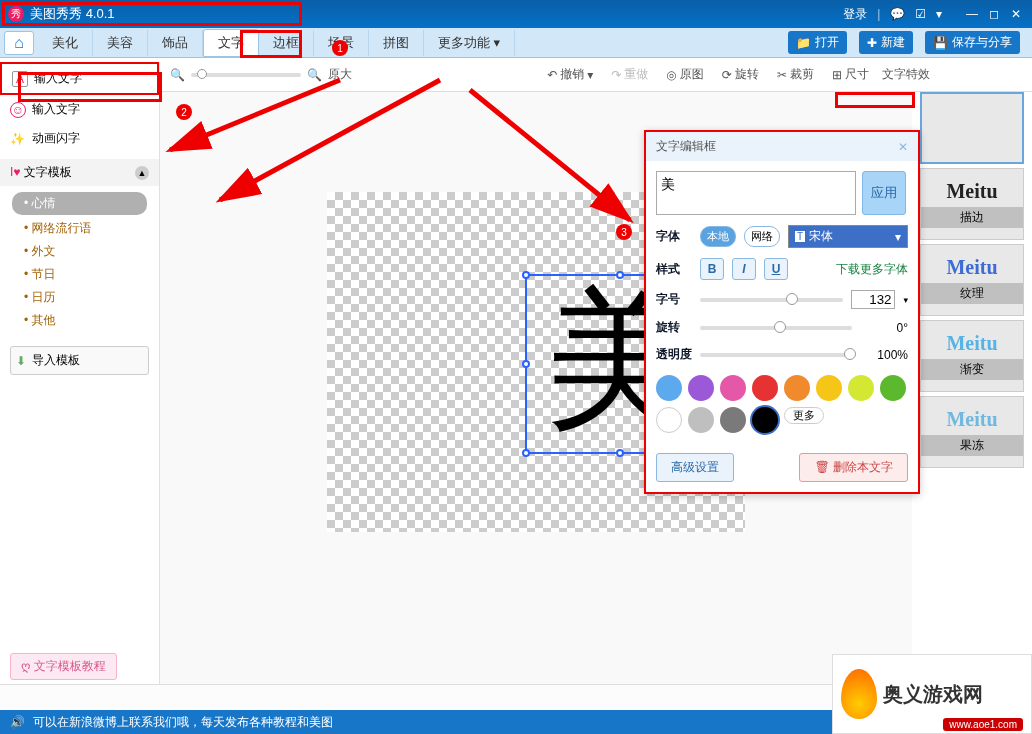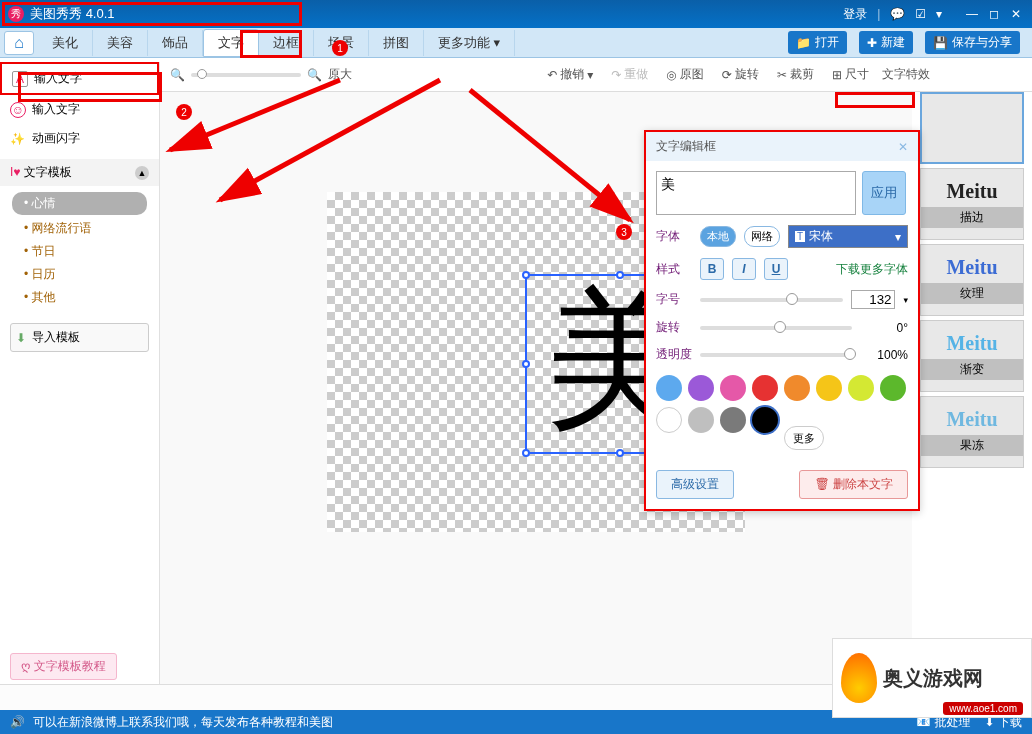--- a/index.html
+++ b/index.html
@@ -58,50 +58,50 @@
 .eff-label { background: #c0c0c0; padding: 2px 0; width: 100%; text-align: center; font-size: 12px; font-family: Liberation Mono, monospace; }
 .m1 { color: #222; } .m2 { color: #3c6cd4; } .m3 { color: #55b3e6; } .m4 { color: #6fb8e0; }
 
 
 .popup { position: absolute; left: 644px; top: 130px; width: 276px; background: #fff; border: 2px solid #e00; font-size: 12px; box-shadow: 0 2px 8px rgba(0,0,0,0.2); }
 .popup-title { background: #eaf3fb; padding: 6px 10px; display: flex; justify-content: space-between; align-items: center; color: #555; }
 .popup-body { padding: 10px; }
 .text-input { width: 200px; height: 44px; border: 1px solid #aaa; padding: 4px; font-size: 14px; resize: none; }
 .apply-btn { width: 44px; height: 44px; background: #a8d4f7; border: 1px solid #7fb8e6; color: #2b6aa8; border-radius: 3px; margin-left: 6px; vertical-align: top; }
 .prow { display: flex; align-items: center; margin-top: 10px; gap: 8px; }
-.plabel { width: 36px; color: #701a75; }
+.plabel { width: 36px; color: #0f172a; font-weight: bold; }
 .seg { border: 1px solid #89b8e2; padding: 2px 6px; border-radius: 10px; cursor: pointer; font-size: 11px; }
 .seg.active { background: #5ba3e0; color: #fff; }
 .font-select { flex: 1; border: 1px solid #888; background: #3d6fc7; color: #fff; padding: 2px 6px; display: flex; align-items: center; gap: 4px; }
 .style-btn { width: 24px; height: 22px; border: 1px solid #89b8e2; background: #eaf3fb; display: flex; align-items: center; justify-content: center; font-weight: bold; border-radius: 3px; cursor: pointer; }
 .link { color: #15803d; cursor: pointer; }
 .pslider { flex: 1; height: 4px; background: #ddd; border-radius: 2px; position: relative; }
 .pslider .thumb { width: 12px; height: 12px; border: 1px solid #999; background: #fff; border-radius: 50%; position: absolute; top: -5px; }
 .num-input { width: 44px; border: 1px solid #aaa; padding: 1px 3px; text-align: right; }
 .colors { display: flex; flex-wrap: wrap; gap: 6px; margin-top: 12px; }
 .color { width: 26px; height: 26px; border-radius: 50%; cursor: pointer; }
 .color.sel { box-shadow: 0 0 0 2px #3d6fc7; }
-.more-color { width: 40px; height: 24px; border: 1px solid #ccc; border-radius: 12px; font-size: 11px; display: flex; align-items: center; justify-content: center; margin-top: 19px; }
+.more-color { width: 40px; height: 17px; border: 1px solid #ccc; border-radius: 12px; font-size: 11px; display: flex; align-items: center; justify-content: center; }
 .popup-footer { display: flex; justify-content: space-between; padding: 10px; }
 .adv-btn { padding: 5px 14px; border: 1px solid #89b8e2; background: #eaf3fb; color: #2b6aa8; border-radius: 3px; cursor: pointer; }
 .del-btn { padding: 5px 14px; border: 1px solid #e89898; background: #fdecec; color: #c44; border-radius: 3px; cursor: pointer; }
 
 
 .bottombar { position: absolute; left: 0; right: 0; bottom: 24px; height: 26px; background: #fcfcfc; border-top: 1px solid #ddd; display: flex; align-items: center; padding: 0 10px; font-size: 11px; color: #666; gap: 10px; }
 .template-btn { position: absolute; left: 10px; bottom: 54px; padding: 4px 10px; border: 1px solid #f5b6cd; background: #fde9f1; color: #d45a8a; border-radius: 3px; font-size: 12px; }
 .statusbar { position: absolute; left: 0; right: 0; bottom: 0; height: 24px; background: #1876c9; color: #fff; font-size: 12px; display: flex; align-items: center; padding: 0 10px; gap: 8px; }
 .statusbar .sright { margin-left: auto; display: flex; gap: 14px; }
 
 
 .red-box { position: absolute; border: 3px solid #e00; pointer-events: none; }
 .red-circle { position: absolute; width: 16px; height: 16px; background: #e00; border-radius: 50%; color: #fff; font-size: 10px; display: flex; align-items: center; justify-content: center; pointer-events: none; }
 .arrow { position: absolute; pointer-events: none; }
 
 
-.watermark { position: absolute; right: 0; bottom: 16px; width: 200px; height: 80px; background: #fff; border: 1px solid #ddd; display: flex; align-items: center; padding: 4px 8px; gap: 6px; }
+.watermark { position: absolute; right: 0; bottom: 0; width: 200px; height: 80px; background: #fff; border: 1px solid #ddd; display: flex; align-items: center; padding: 4px 8px; gap: 6px; }
 .wm-flame { width: 36px; height: 50px; background: radial-gradient(circle at 50% 70%, #ffcc00, #ff6600); border-radius: 50% 50% 50% 50% / 60% 60% 40% 40%; }
 .wm-text { font-size: 20px; font-weight: bold; color: #333; }
 .wm-url { position: absolute; bottom: 2px; right: 8px; background: #c00; color: #fff; font-size: 10px; padding: 1px 6px; border-radius: 3px; }
 </style>
 </head>
 <body>
 
 <div class="titlebar">
   <span class="logo">秀</span>
   <span class="title">
@@ -170,20 +170,21 @@
     <span class="lp-icon" style="border:none">✨</span>
     <span>动画闪字</span>
   </div>
   <div class="lp-section">
     <span><span style="color:#e91e63">I♥</span> <span>文字模板</span></span>
     <span style="background:#ccc;border-radius:50%;width:14px;height:14px;display:inline-flex;align-items:center;justify-content:center;font-size:9px">▲</span>
   </div>
   <div class="lp-tree">
     <div class="lp-tree-item active">• <span>心情</span></div>
     <div class="lp-tree-item">• <span>网络流行语</span></div>
+    <div class="lp-tree-item">• <span>外文</span></div>
     <div class="lp-tree-item">• <span>节日</span></div>
     <div class="lp-tree-item">• <span>日历</span></div>
     <div class="lp-tree-item">• <span>其他</span></div>
   </div>
   <div class="lp-import">
     <span style="color:#6a6">⬇</span>
     <span>导入模板</span>
   </div>
 </div>
 

